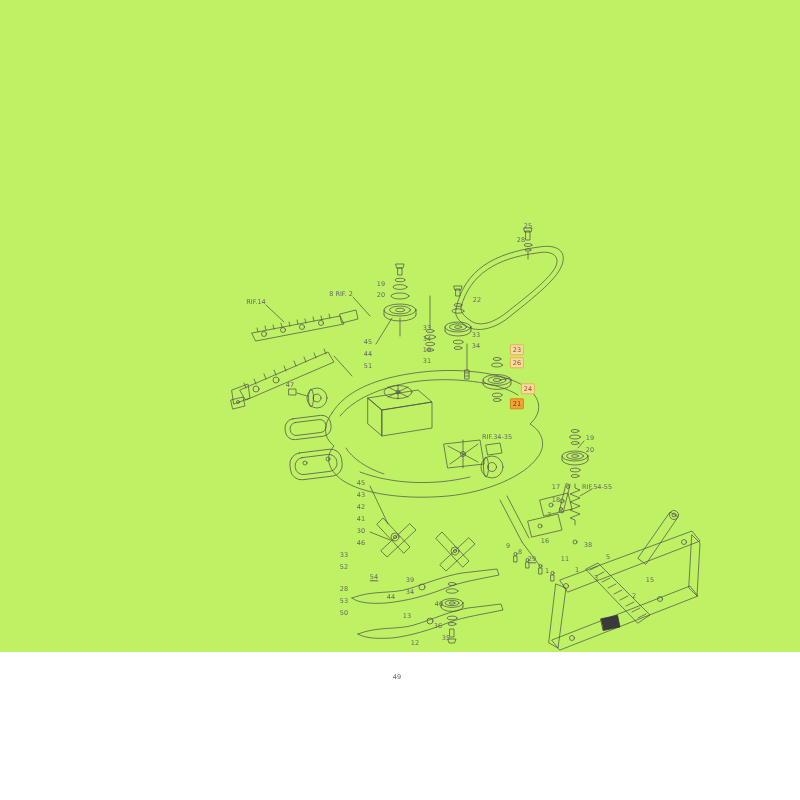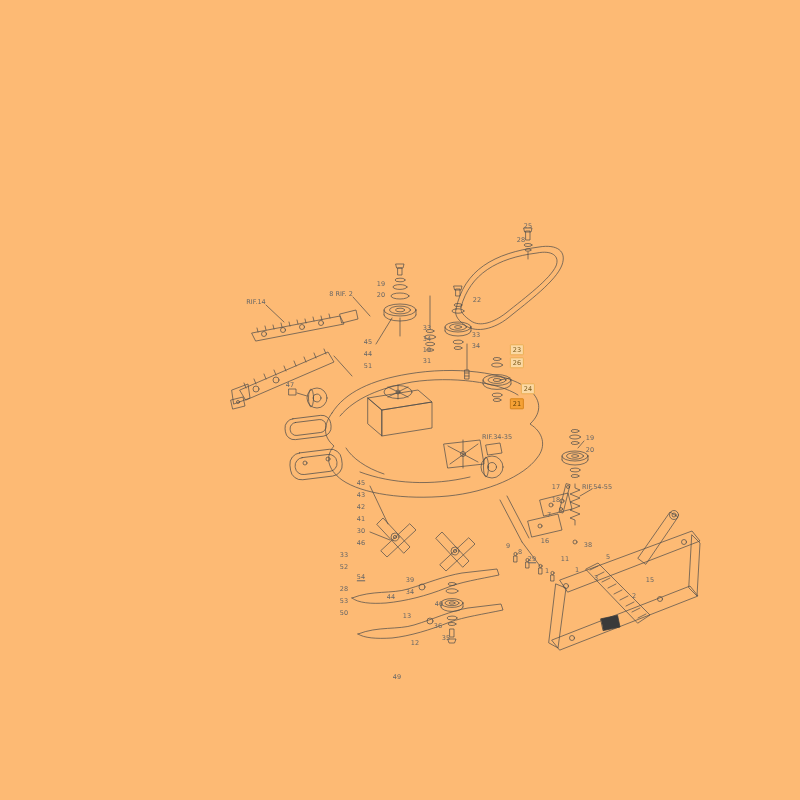--- a/index.html
+++ b/index.html
@@ -1,18 +1,18 @@
 <!DOCTYPE html>
 <html><head>
 <meta charset="utf-8">
 <style>
   html,body{margin:0;padding:0;}
   body{width:800px;height:800px;background:#ffffff;overflow:hidden;
        font-family:"DejaVu Sans",sans-serif;}
-  .canvas{position:relative;width:800px;height:800px;background:#fdba74;}
+  .canvas{position:relative;width:800px;height:652px;background:#bef264;}
   svg.art{position:absolute;left:0;top:0;}
   .art *{stroke:#4a4a4a;stroke-width:0.7;fill:none;stroke-linecap:round;stroke-linejoin:round;}
   .art .thin{stroke:#9a9a9a;stroke-width:0.5;}
   .art .filled{fill:#3a3a3a;stroke:#3a3a3a;}
   .labels{position:absolute;left:0;top:0;width:800px;height:800px;pointer-events:none;}
   .part-label{position:absolute;transform:translate(-50%,-50%);
       font:6.5px/1.3 "DejaVu Sans",sans-serif;color:#666;
       white-space:nowrap;padding:0.5px 2px;border-radius:1px;}
   .part-label.hl-light{background:#fbd9a4;border:0.5px solid #ecaf54;color:#7c5a1a;}
   .part-label.hl-solid{background:#f5a135;border:0.5px solid #d9851a;color:#5f3d05;margin-top:28px;}
@@ -307,21 +307,21 @@
       <div class="part-label" style="left: 634px; top: 596px;">2</div>
       <div class="part-label" style="left: 650px; top: 580px;">15</div>
       <div class="part-label" style="left: 361px; top: 483px;">45</div>
       <div class="part-label" style="left: 361px; top: 495px;">43</div>
       <div class="part-label" style="left: 361px; top: 507px;">42</div>
       <div class="part-label" style="left: 361px; top: 519px;">41</div>
       <div class="part-label" style="left: 361px; top: 531px;">30</div>
       <div class="part-label" style="left: 361px; top: 543px;">46</div>
       <div class="part-label" style="left: 344px; top: 555px;">33</div>
       <div class="part-label" style="left: 344px; top: 567px;">52</div>
-      <div class="part-label" style="left: 361px; top: 577px; text-decoration: underline;">54</div>
+      <div class="part-label" style="left: 374px; top: 577px; text-decoration: underline;">54</div>
       <div class="part-label" style="left: 344px; top: 589px;">28</div>
       <div class="part-label" style="left: 344px; top: 601px;">53</div>
       <div class="part-label" style="left: 344px; top: 613px;">50</div>
       <div class="part-label" style="left: 410px; top: 580px; text-align: right;">39</div>
       <div class="part-label" style="left: 410px; top: 592px;">34</div>
       <div class="part-label" style="left: 426px; top: 604px; margin-left: 13px;">40</div>
       <div class="part-label" style="left: 391px; top: 597px;">44</div>
       <div class="part-label" style="left: 407px; top: 616px;">13</div>
       <div class="part-label" style="left: 397px; top: 629px; margin-top: 48px;">49</div>
       <div class="part-label" style="left: 415px; top: 643px;">12</div>

